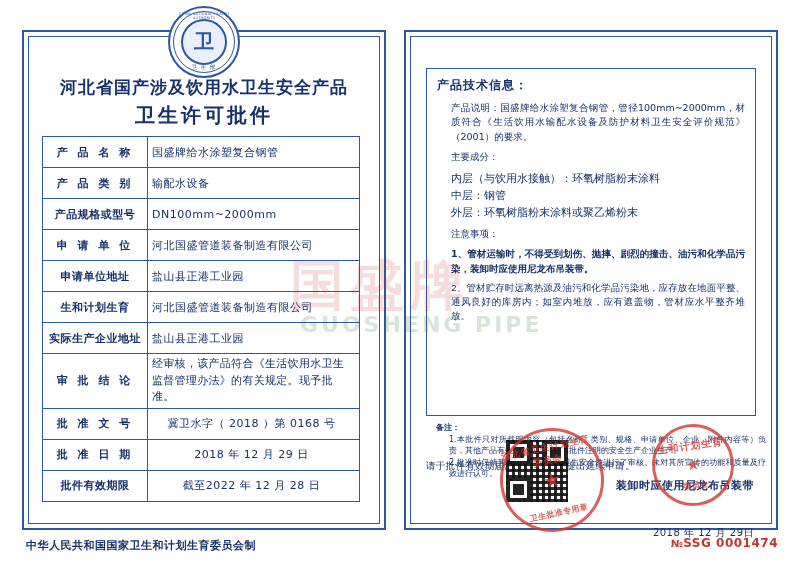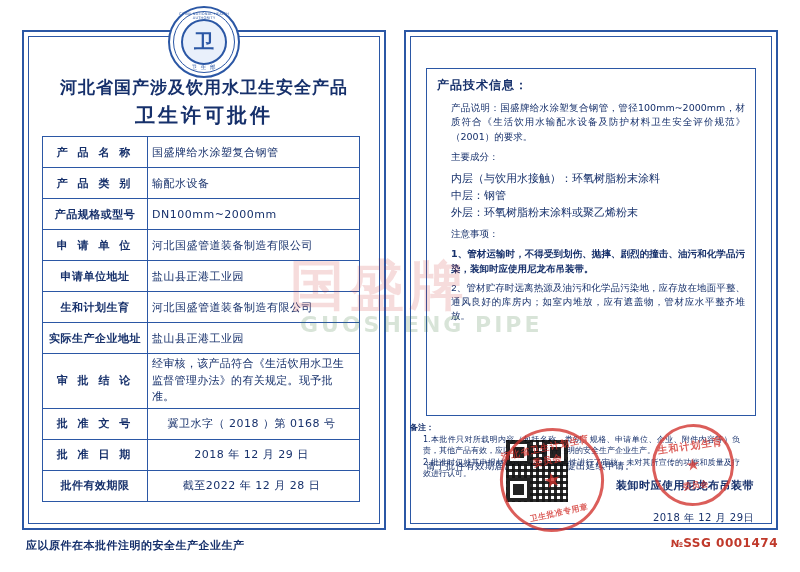--- a/index.html
+++ b/index.html
@@ -125,36 +125,36 @@
   .rpara{
     font-size:9.5px;line-height:1.5;color:#16306b;
     margin:0 0 6px 14px;
     text-align:justify;
   }
   .rpara.nom{margin-left:14px;}
   .rlabel{font-weight:normal;}
   .rlist{margin:0 0 6px 14px;font-size:11px;line-height:1.55;}
   .rlist div{white-space:nowrap;}
   .note{
-    position:absolute;left:4px;top:390px;width:330px;
+    position:absolute;left:30px;top:390px;width:330px;
     font-size:8px;line-height:1.45;color:#16306b;
   }
   .note b{font-weight:bold;}
   .note .nl{margin-left:13px;display:block;text-align:justify;}
   .extend{
     position:absolute;left:20px;top:428px;width:330px;
     font-size:9.5px;color:#16306b;letter-spacing:0.3px;
   }
   .signer{
     position:absolute;right:22px;top:446px;
     font-size:11px;color:#16306b;font-weight:bold;letter-spacing:0.5px;
     text-align:right;
   }
   .signdate{
-    position:absolute;right:22px;top:479px;
+    position:absolute;right:22px;top:494px;
     font-size:10px;color:#16306b;letter-spacing:0.5px;
   }
 
   
   .qr{
     position:absolute;left:506px;top:440px;width:62px;height:62px;
     background:
       repeating-linear-gradient(90deg,#1a1a1a 0 3px,#fff 3px 6px),
       repeating-linear-gradient(0deg,#1a1a1a 0 3px,#fff 3px 6px);
     background-blend-mode:multiply;
@@ -358,18 +358,18 @@
     <div class="arc">生和计划生育</div>
     <div class="star">★</div>
     <div class="bot">委员会</div>
   </div>
 
   <div class="wm">
     <div class="wm1">国盛牌</div>
     <div class="wm2">GUOSHENG PIPE</div>
   </div>
 
-  <div class="footer-left">应以原件在本批件注明的安全生产企业生产</div>
+  <div class="footer-left">中华人民共和国国家卫生和计划生育委员会制</div>
   <div class="footer-right">
     <span class="no">№</span><span>SSG 0001474</span>
   </div>
 
 </div>
 
 </body></html>

